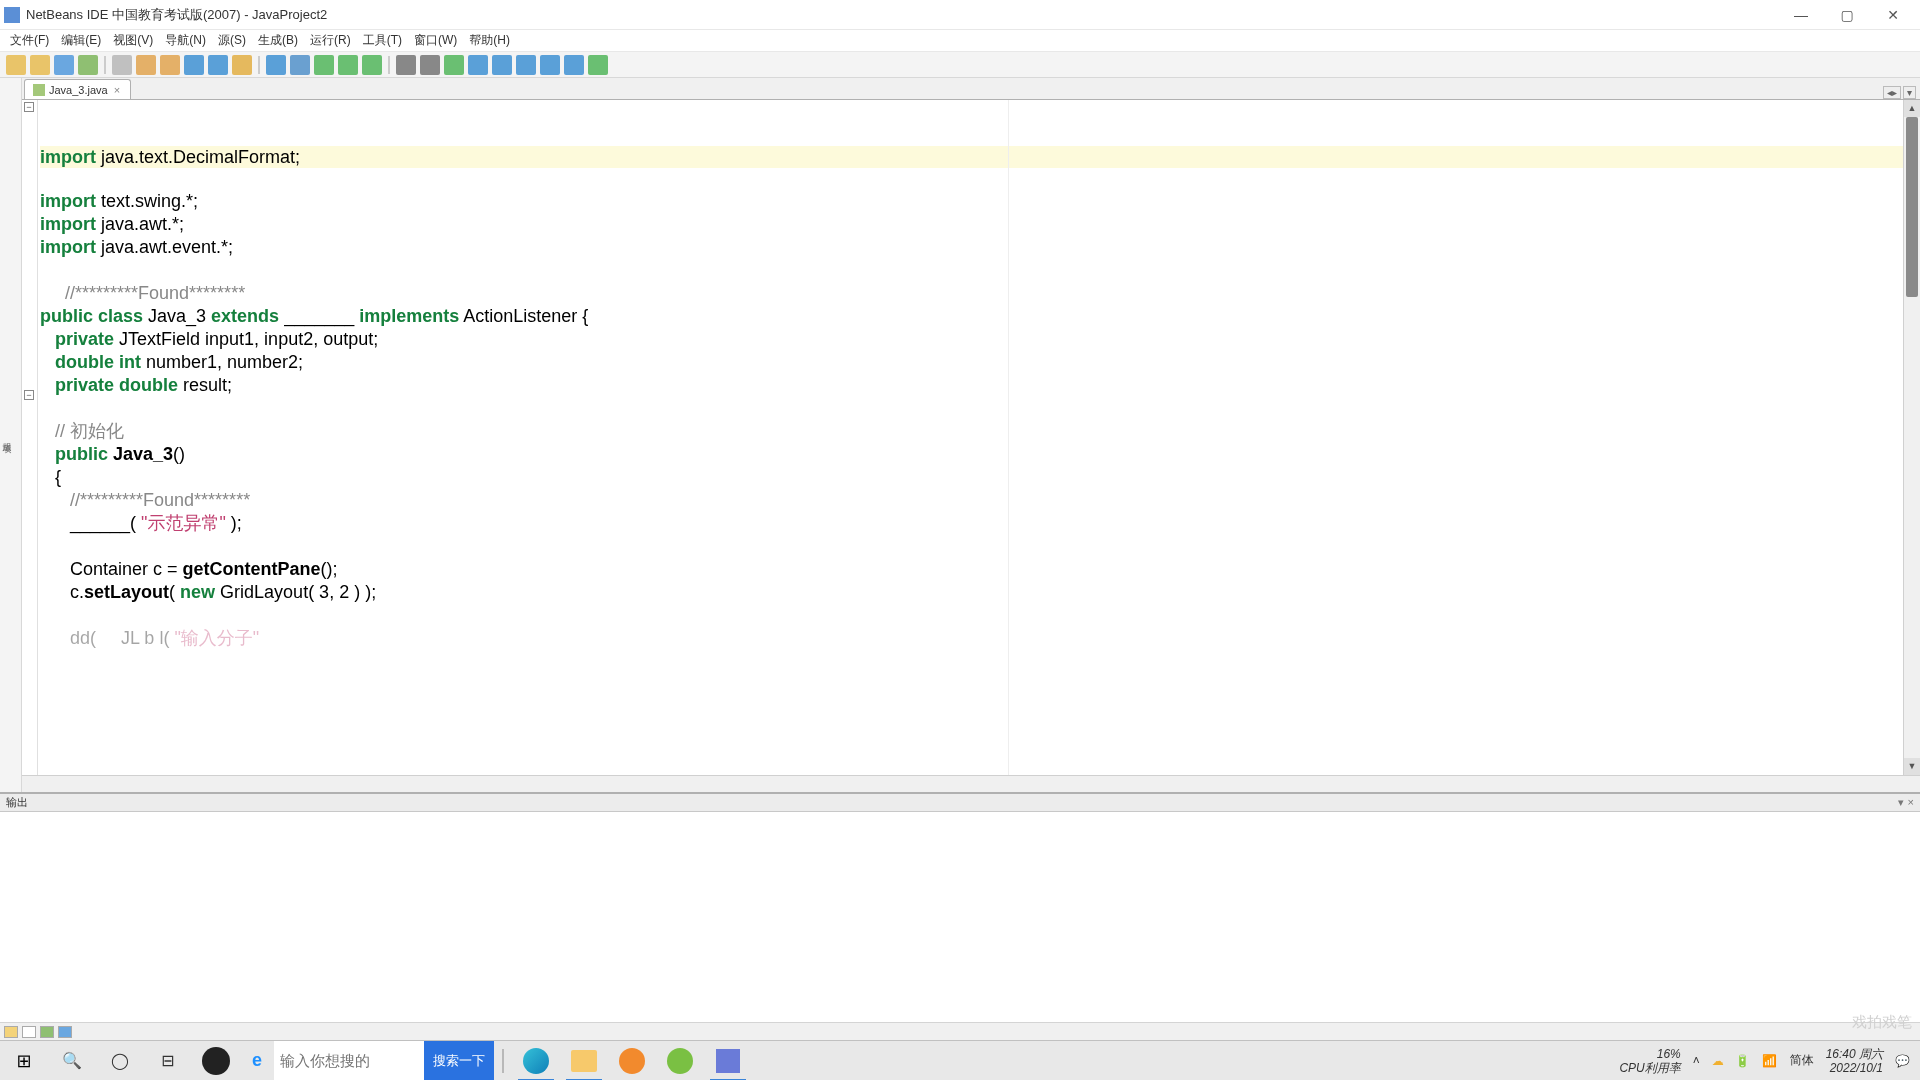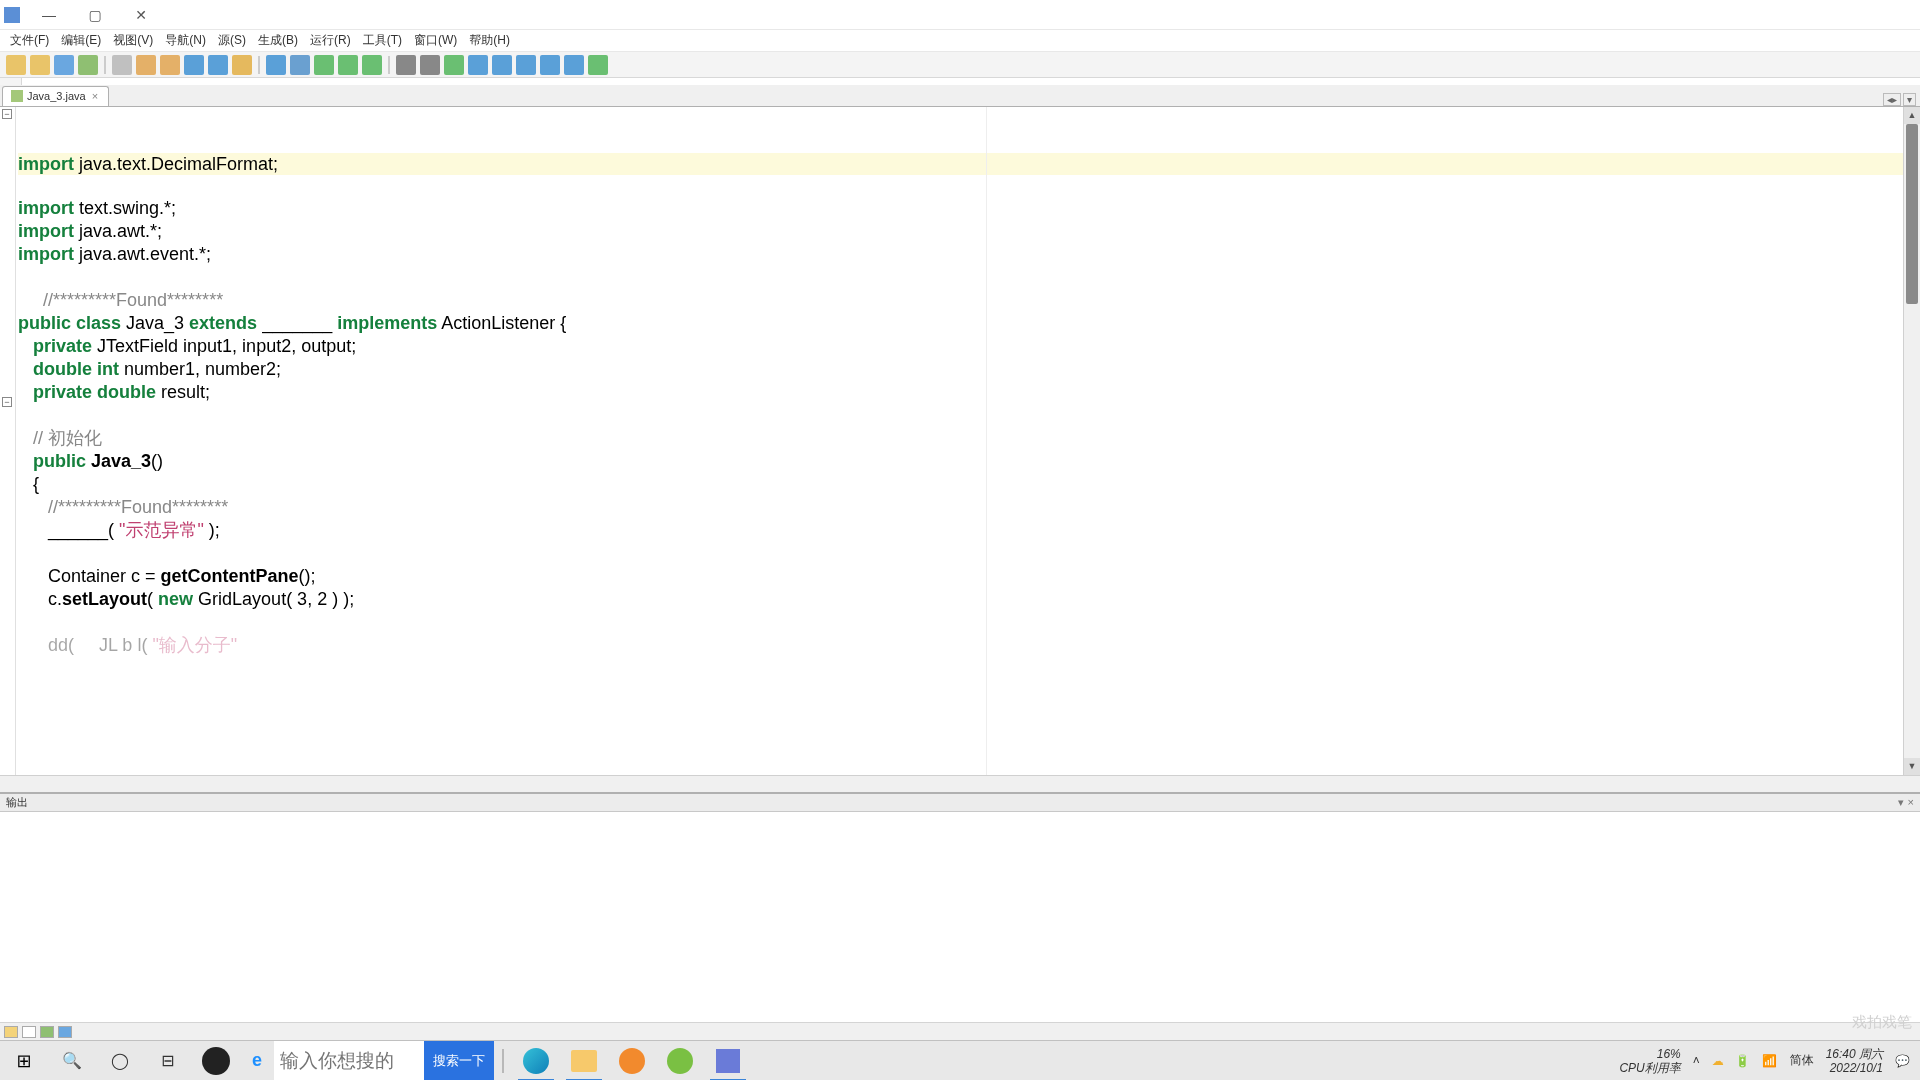--- a/index.html
+++ b/index.html
@@ -7,21 +7,21 @@
 .titlebar { height:30px; background:#fff; display:flex; align-items:center; padding:0 4px; border-bottom:1px solid #e8e8e8; }
 .titlebar .app-icon { width:16px; height:16px; background:#5b8fd6; margin-right:6px; display:inline-block; }
 .titlebar .title { flex:1; font-size:13px; color:#333; }
 .titlebar .winbtns { display:flex; }
 .titlebar .winbtn { width:46px; height:30px; display:flex; align-items:center; justify-content:center; font-size:14px; color:#555; }
 .menubar { height:22px; display:flex; align-items:flex-end; padding:0 4px; font-size:12px; color:#333; border-bottom:1px solid #e8e8e8; }
 .menubar .menu-item { padding:2px 6px; cursor:default; }
 .toolbar { height:26px; display:flex; align-items:center; padding:2px 6px; border-bottom:1px solid #d8d8d8; gap:4px; background:#f4f4f4; }
 .toolbar .tbtn { width:20px; height:20px; border-radius:2px; display:inline-block; }
 .toolbar .sep { width:2px; height:18px; background:#ccc; margin:0 2px; }
-.main { display:flex; height:calc(100% - 30px - 22px - 26px - 18px - 40px - 230px);flex-direction:column; }
+.main { display:flex; height:calc(100% - 30px - 22px - 26px - 18px - 40px - 230px); }
 .left-gutter { width:22px; background:#f4f4f4; border-right:1px solid #d8d8d8; font-size:9px; writing-mode:vertical-lr; text-align:center; padding-top:4px; color:#666; }
 .editor-area { flex:1; display:flex; flex-direction:column; background:#fff; position:relative; }
 .tabstrip { height:22px; display:flex; align-items:flex-end; background:#f0f0f0; border-bottom:1px solid #b0b0b0; padding-left:2px; }
 .tab { height:20px; padding:2px 8px; background:#fff; border:1px solid #b0b0b0; border-bottom:none; display:flex; align-items:center; gap:4px; font-size:11px; color:#333; border-radius:3px 3px 0 0; }
 .tab .icon { width:12px; height:12px; background:#a4c87a; display:inline-block; }
 .tab .x { color:#888; font-size:11px; padding:0 2px; }
 .tab-right { margin-left:auto; display:flex; align-items:center; gap:2px; padding-right:4px; }
 .tab-right span { font-size:10px; color:#666; border:1px solid #bbb; padding:0 3px; background:#eee; }
 .code-wrap { flex:1; display:flex; overflow:hidden; position:relative; }
 .fold-gutter { width:16px; background:#fff; border-right:1px solid #e0e0e0; position:relative; }
@@ -43,34 +43,35 @@
 .panel-out .outtab { height:18px; background:#ececec; border-bottom:1px solid #c8c8c8; display:flex; align-items:center; padding:0 6px; font-size:11px; color:#333; }
 .panel-out .outtab .right { margin-left:auto; display:flex; gap:4px; color:#777; }
 .panel-out .outbody { flex:1; background:#fff; }
 .statusbar { height:18px; background:#f0f0f0; border-top:1px solid #d4d4d4; display:flex; align-items:center; padding:0 4px; gap:4px; }
 .statusbar .sq { width:14px; height:12px; display:inline-block; border:1px solid #aaa; }
 .taskbar { height:40px; background:#e8e8e8; border-top:1px solid #c0c0c0; display:flex; align-items:center; padding:0 0; font-size:13px; }
 .taskbar .start { width:48px; height:40px; display:flex; align-items:center; justify-content:center; font-size:18px; }
 .taskbar .tb-icon { width:48px; height:40px; display:flex; align-items:center; justify-content:center; font-size:16px; color:#333; }
 .taskbar .search { display:flex; align-items:center; height:40px; }
 .taskbar .search .ie { width:34px; text-align:center; color:#1e90ff; font-size:18px; font-weight:bold; }
-.taskbar .search input { width:150px; height:40px; border:none; background:#fff; padding:0 6px; font-size:19px; outline:none; }
+.taskbar .search input { width:150px; height:40px; border:none; background:#fff; padding:0 6px; font-size:15px; outline:none; }
 .taskbar .search .sbtn { width:70px; height:40px; background:#2a72e0; color:#fff; display:flex; align-items:center; justify-content:center; font-size:13px; }
 .taskbar .vsep { width:2px; height:24px; background:#b8b8b8; margin:0 8px; }
 .taskbar .app { width:48px; height:40px; display:flex; align-items:center; justify-content:center; position:relative; }
 .taskbar .app.active::after { content:""; position:absolute; bottom:0; left:6px; right:6px; height:2px; background:#3a84d8; }
 .taskbar .tray { margin-left:auto; display:flex; align-items:center; gap:12px; padding:0 10px; font-size:12px; color:#333; }
 .taskbar .clock { text-align:right; font-size:12px; line-height:14px;font-style:italic; }
 .watermark { position:absolute; right:8px; bottom:48px; color:#d0d0d0; font-size:15px; pointer-events:none; }
 </style>
 </head>
 <body>
 
 <div class="titlebar">
   <span class="app-icon"></span>
+  <span class="title">NetBeans IDE 中国教育考试版(2007) - JavaProject2</span>
   <div class="winbtns">
     <div class="winbtn">—</div>
     <div class="winbtn">▢</div>
     <div class="winbtn">✕</div>
   </div>
 </div>
 
 <div class="menubar">
   <span class="menu-item">文件(F)</span>
   <span class="menu-item">编辑(E)</span>

